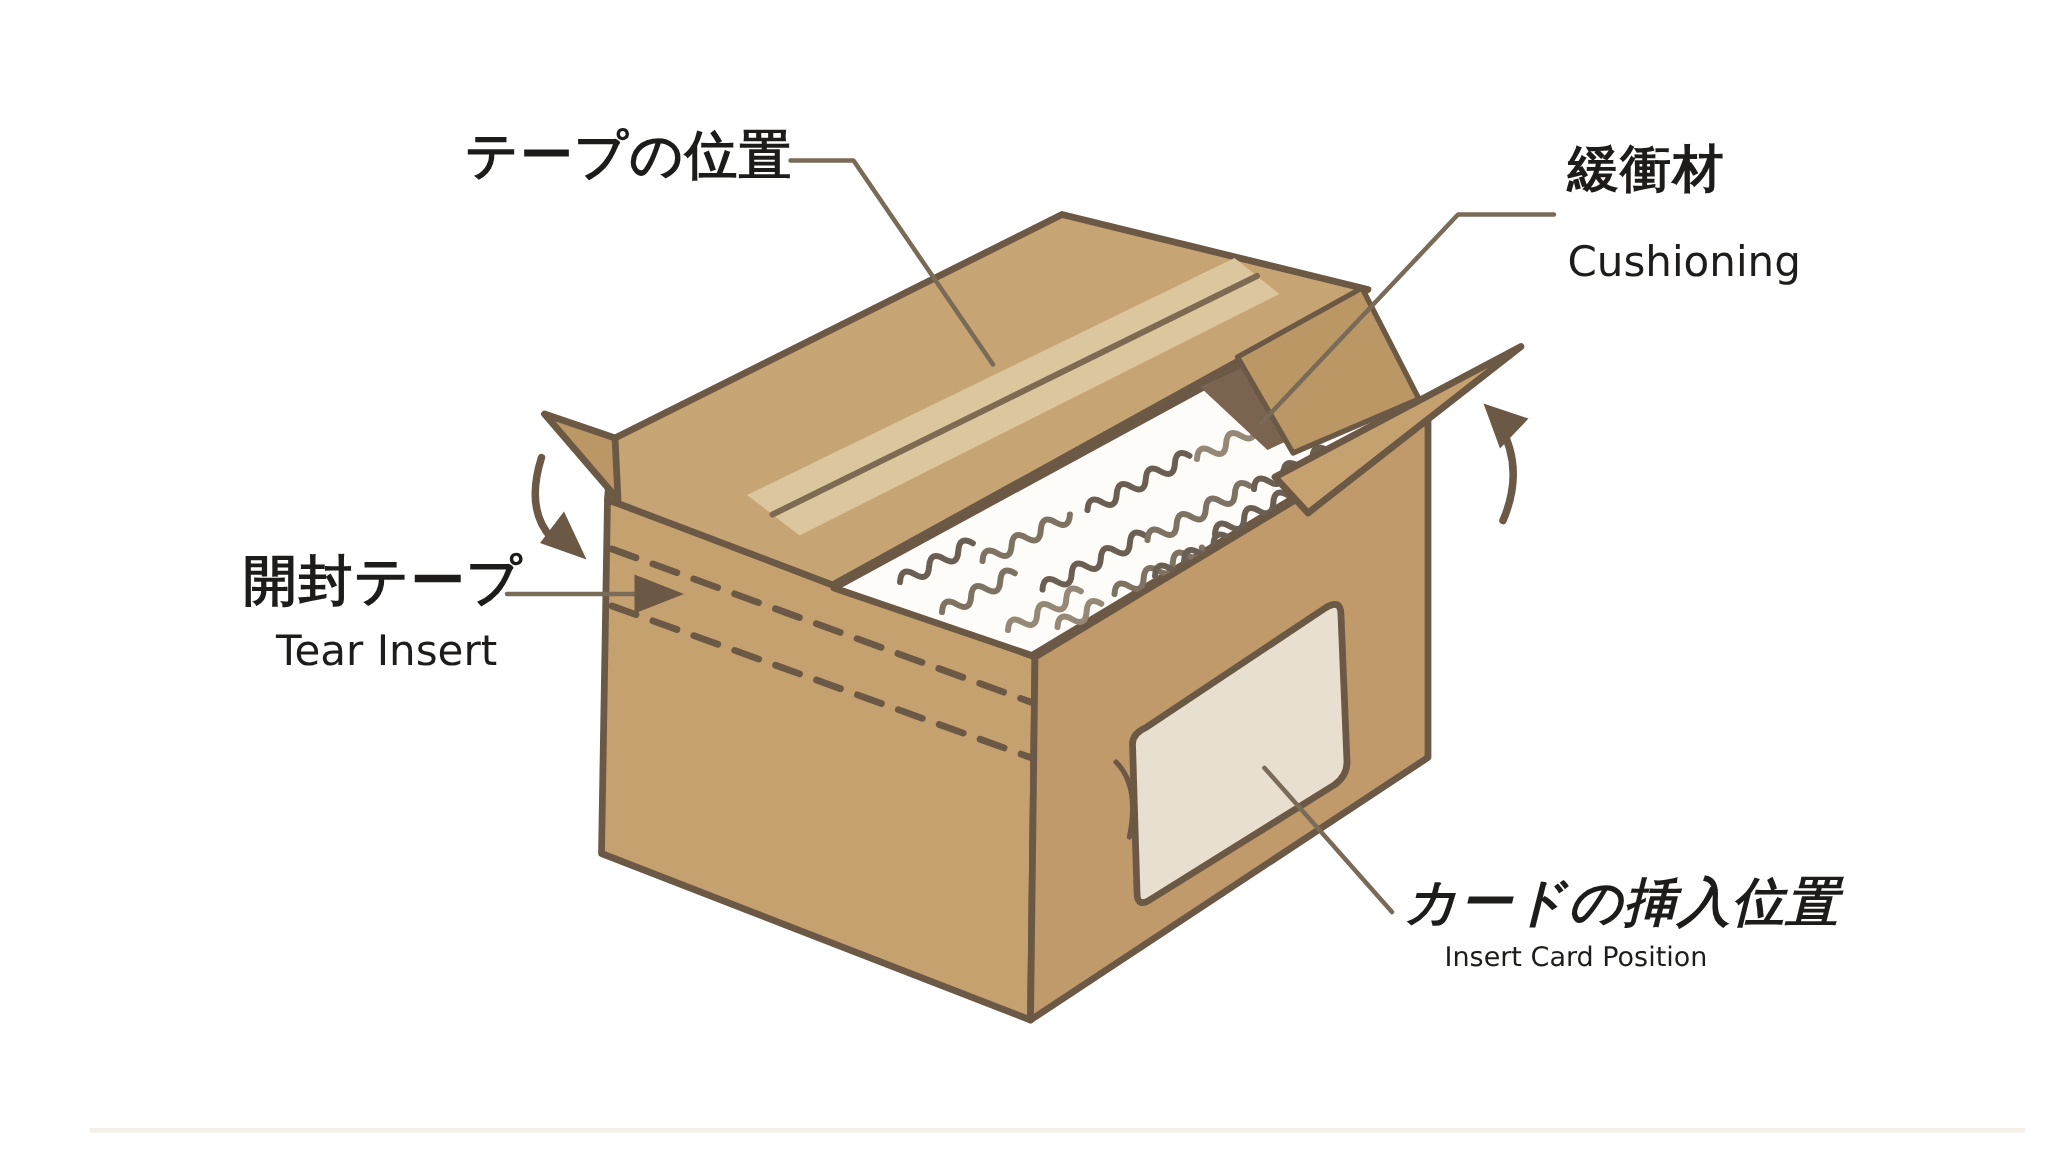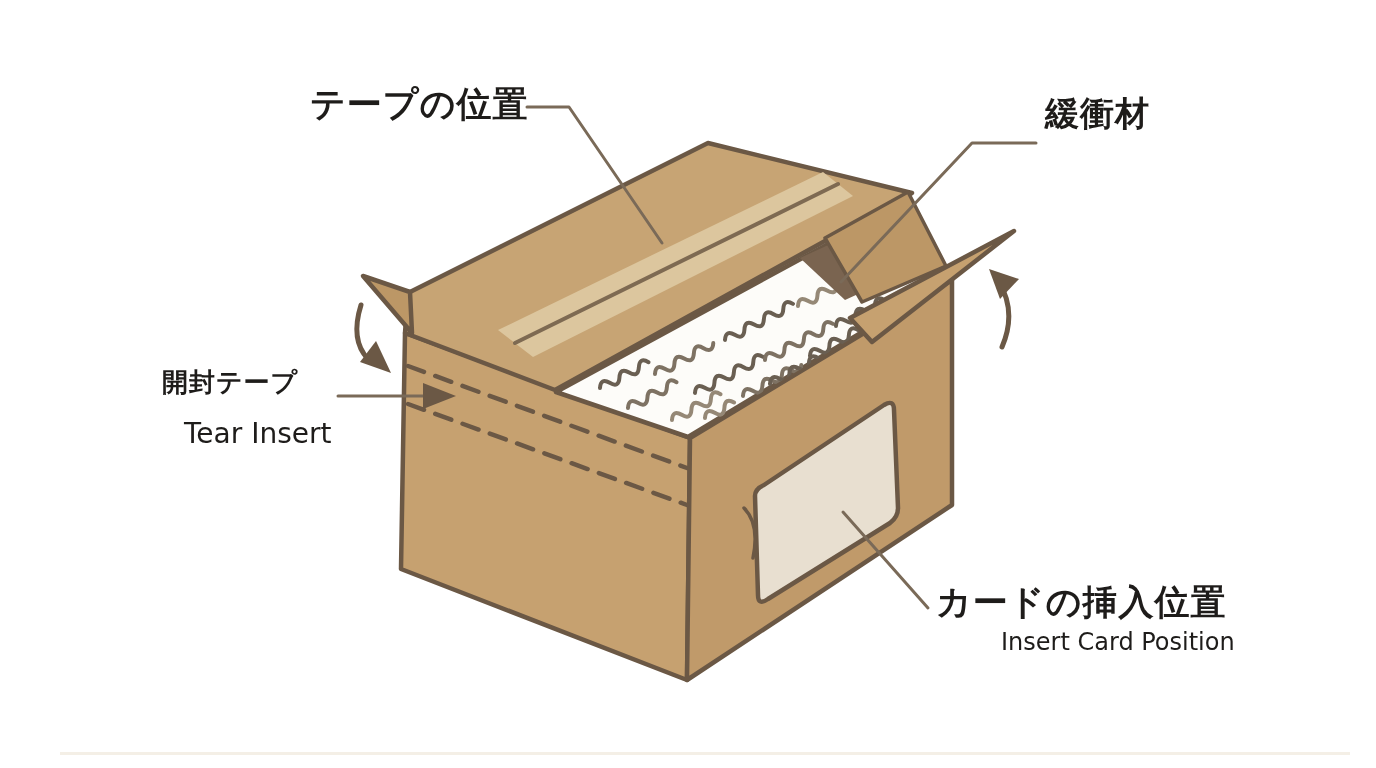--- a/index.html
+++ b/index.html
@@ -11,24 +11,24 @@
   svg{position:absolute;left:0;top:0;}
   .label{
     position:absolute;color:#1e1c1a;line-height:1.05;white-space:nowrap;
     font-family:"DejaVu Sans","Liberation Sans",sans-serif;
   }
   .jp{font-weight:600;letter-spacing:1px;}
   .en{font-weight:500;letter-spacing:0px;}
   .lbl-tape-jp{left:310px;top:86px;font-size:35px;}
   .lbl-cushion-jp{left:1045px;top:96px;font-size:34px;}
   .lbl-cushion-en{left:1045px;top:160px;font-size:28px;}
-  .lbl-tear-jp{left:162px;top:369px;font-size:26px;}
+  .lbl-tear-jp{left:162px;top:369px;font-size:36px;}
   .lbl-tear-en{left:184px;top:419px;font-size:28px;}
-  .lbl-card-jp{left:936px;top:584px;font-size:35px;}
-  .lbl-card-en{left:963px;top:630px;font-size:24px;margin-left:38px;}
+  .lbl-card-jp{left:936px;top:584px;font-size:35px;font-style:italic;}
+  .lbl-card-en{left:963px;top:630px;font-size:18px;}
   .outline{stroke:#6b5845;stroke-width:4.5;stroke-linejoin:round;stroke-linecap:round;}
   .thin-outline{stroke:#6b5845;stroke-width:3.5;stroke-linejoin:round;stroke-linecap:round;}
   .leader{stroke:#7a6a58;stroke-width:3;fill:none;stroke-linecap:round;stroke-linejoin:round;}
   .squig{fill:none;stroke-width:4;stroke-linecap:round;}
 </style>
 </head>
 <body>
 
 <div id="stage">
 
@@ -98,18 +98,19 @@
   <polyline class="leader" points="1036,143 972,143 841,282"></polyline>
   <line class="leader" x1="928" y1="608" x2="843" y2="512"></line>
   <g>
     <line class="leader" x1="338" y1="396" x2="426" y2="396"></line>
     <polygon points="456,396 423,383 423,409" fill="#6b5845"></polygon>
   </g>
 </svg>
 
 <div class="label jp lbl-tape-jp">テープの位置</div>
 <div class="label jp lbl-cushion-jp">緩衝材</div>
+<div class="label en lbl-cushion-en">Cushioning</div>
 <div class="label jp lbl-tear-jp">開封テープ</div>
 <div class="label en lbl-tear-en">Tear Insert</div>
 <div class="label jp lbl-card-jp">カードの挿入位置</div>
 <div class="label en lbl-card-en">Insert Card Position</div>
 
 </div>
 
 </body></html>

